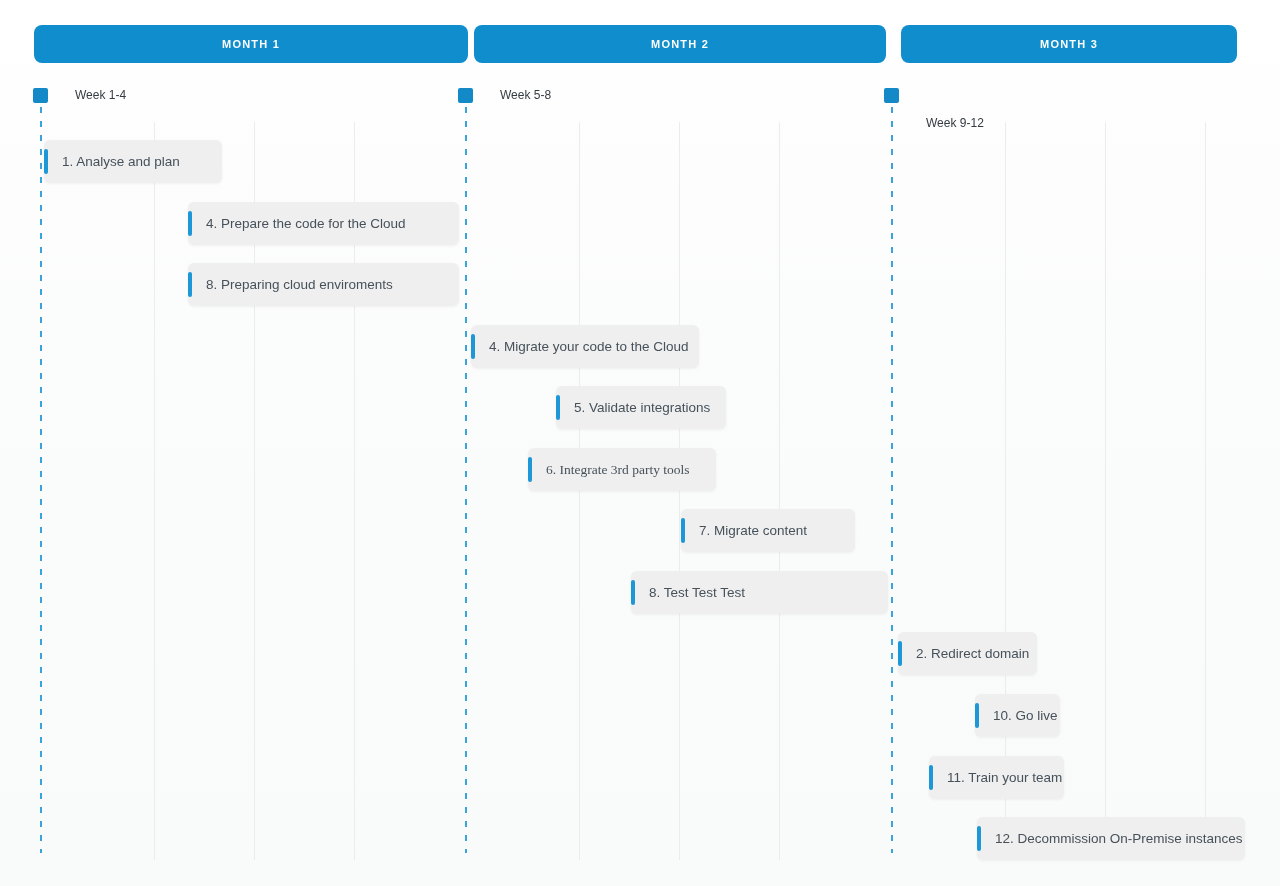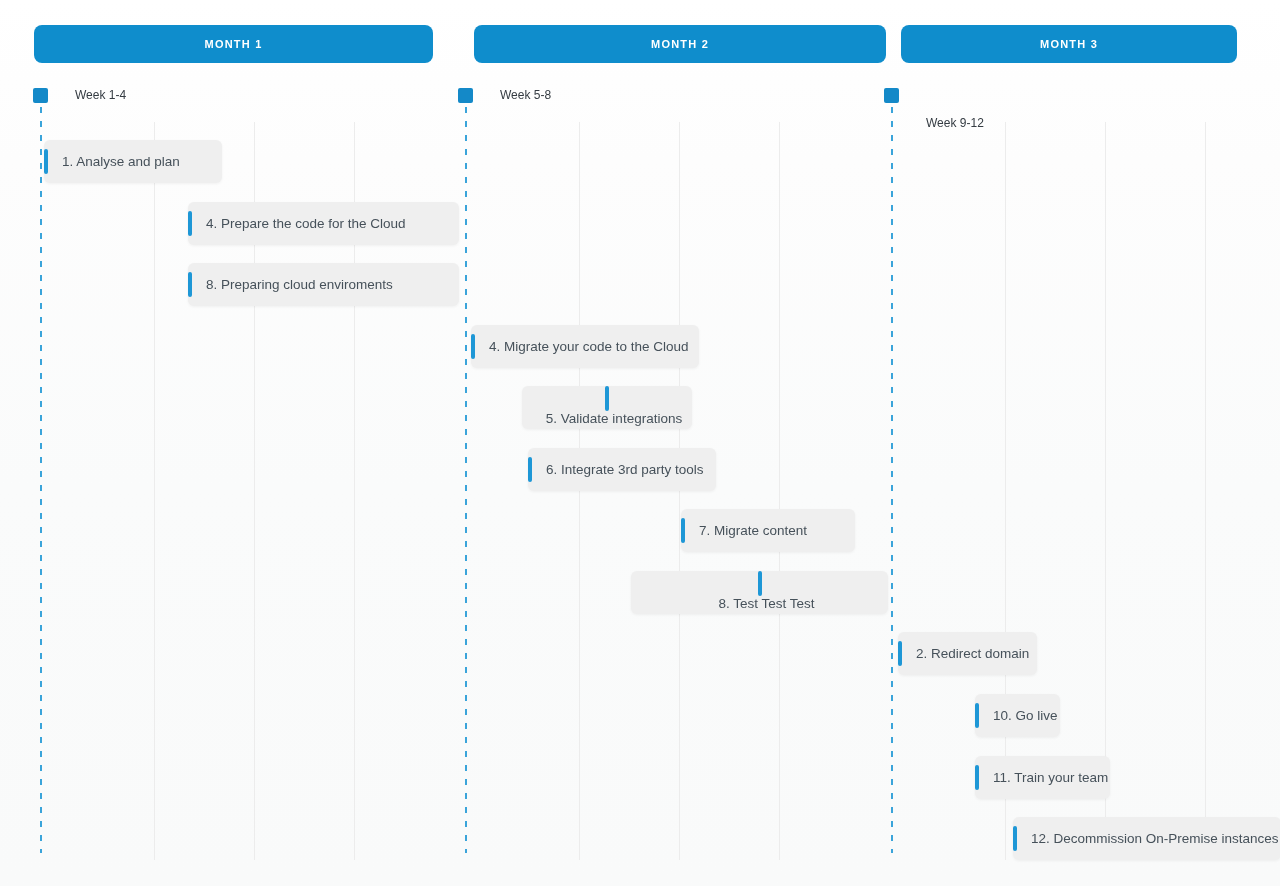--- a/index.html
+++ b/index.html
@@ -42,21 +42,21 @@
   .task .task-label {
     margin-left:14px; font-size:13.5px; color:var(--bar-text);
     white-space:nowrap; overflow:hidden;
   }
 </style>
 </head>
 <body>
 
 <div class="canvas">
 
-  <div class="month-header" style="left: 34px; width: 399px;">
+  <div class="month-header" style="left: 34px; width: 434px;">
     <span>MONTH 1</span>
   </div>
   <div class="month-header" style="left: 474px; width: 412px;">
     <span>MONTH 2</span>
   </div>
   <div class="month-header" style="left: 901px; width: 336px;">
     <span>MONTH 3</span>
   </div>
 
   <div class="week-square" style="left: 33px;"></div>
@@ -80,49 +80,49 @@
     <span class="task-label">4. Prepare the code for the Cloud</span>
   </div>
   <div class="task" style="left: 188px; width: 271px; top: 263px;">
     <span class="accent"></span>
     <span class="task-label">8. Preparing cloud enviroments</span>
   </div>
   <div class="task" style="left: 471px; width: 228px; top: 325px;">
     <span class="accent"></span>
     <span class="task-label">4. Migrate your code to the Cloud</span>
   </div>
-  <div class="task" style="left: 522px; width: 170px; top: 386px; flex-direction: column;">
+  <div class="task" style="left: 556px; width: 170px; top: 386px;">
     <span class="accent"></span>
     <span class="task-label">5. Validate integrations</span>
   </div>
-  <div class="task" style="left: 528px; width: 188px; top: 448px;">
+  <div class="task" style="left: 528px; width: 188px; top: 448px; font-family: Liberation Serif, serif;">
     <span class="accent"></span>
     <span class="task-label">6. Integrate 3rd party tools</span>
   </div>
   <div class="task" style="left: 681px; width: 174px; top: 509px;">
     <span class="accent"></span>
     <span class="task-label">7. Migrate content</span>
   </div>
-  <div class="task" style="left: 631px; width: 257px; top: 571px; flex-direction: column;">
+  <div class="task" style="left: 631px; width: 257px; top: 571px;">
     <span class="accent"></span>
     <span class="task-label">8. Test Test Test</span>
   </div>
   <div class="task" style="left: 898px; width: 139px; top: 632px;">
     <span class="accent"></span>
     <span class="task-label">2. Redirect domain</span>
   </div>
   <div class="task" style="left: 975px; width: 85px; top: 694px; align-items: center;">
     <span class="accent"></span>
     <span class="task-label">10. Go live</span>
   </div>
-  <div class="task" style="left: 975px; width: 135px; top: 756px;">
+  <div class="task" style="left: 929px; width: 135px; top: 756px;">
     <span class="accent"></span>
     <span class="task-label">11. Train your team</span>
   </div>
-  <div class="task" style="left: 977px; width: 268px; top: 817px; margin-left: 36px;">
+  <div class="task" style="left: 977px; width: 268px; top: 817px;">
     <span class="accent"></span>
     <span class="task-label">12. Decommission On-Premise instances</span>
   </div>
 
 <div class="gridline" style="left: 154px;"></div>
     <div class="gridline" style="left: 254px;"></div>
     <div class="gridline" style="left: 354px;"></div>
     <div class="gridline" style="left: 579px;"></div>
     <div class="gridline" style="left: 679px;"></div>
     <div class="gridline" style="left: 779px;"></div>

